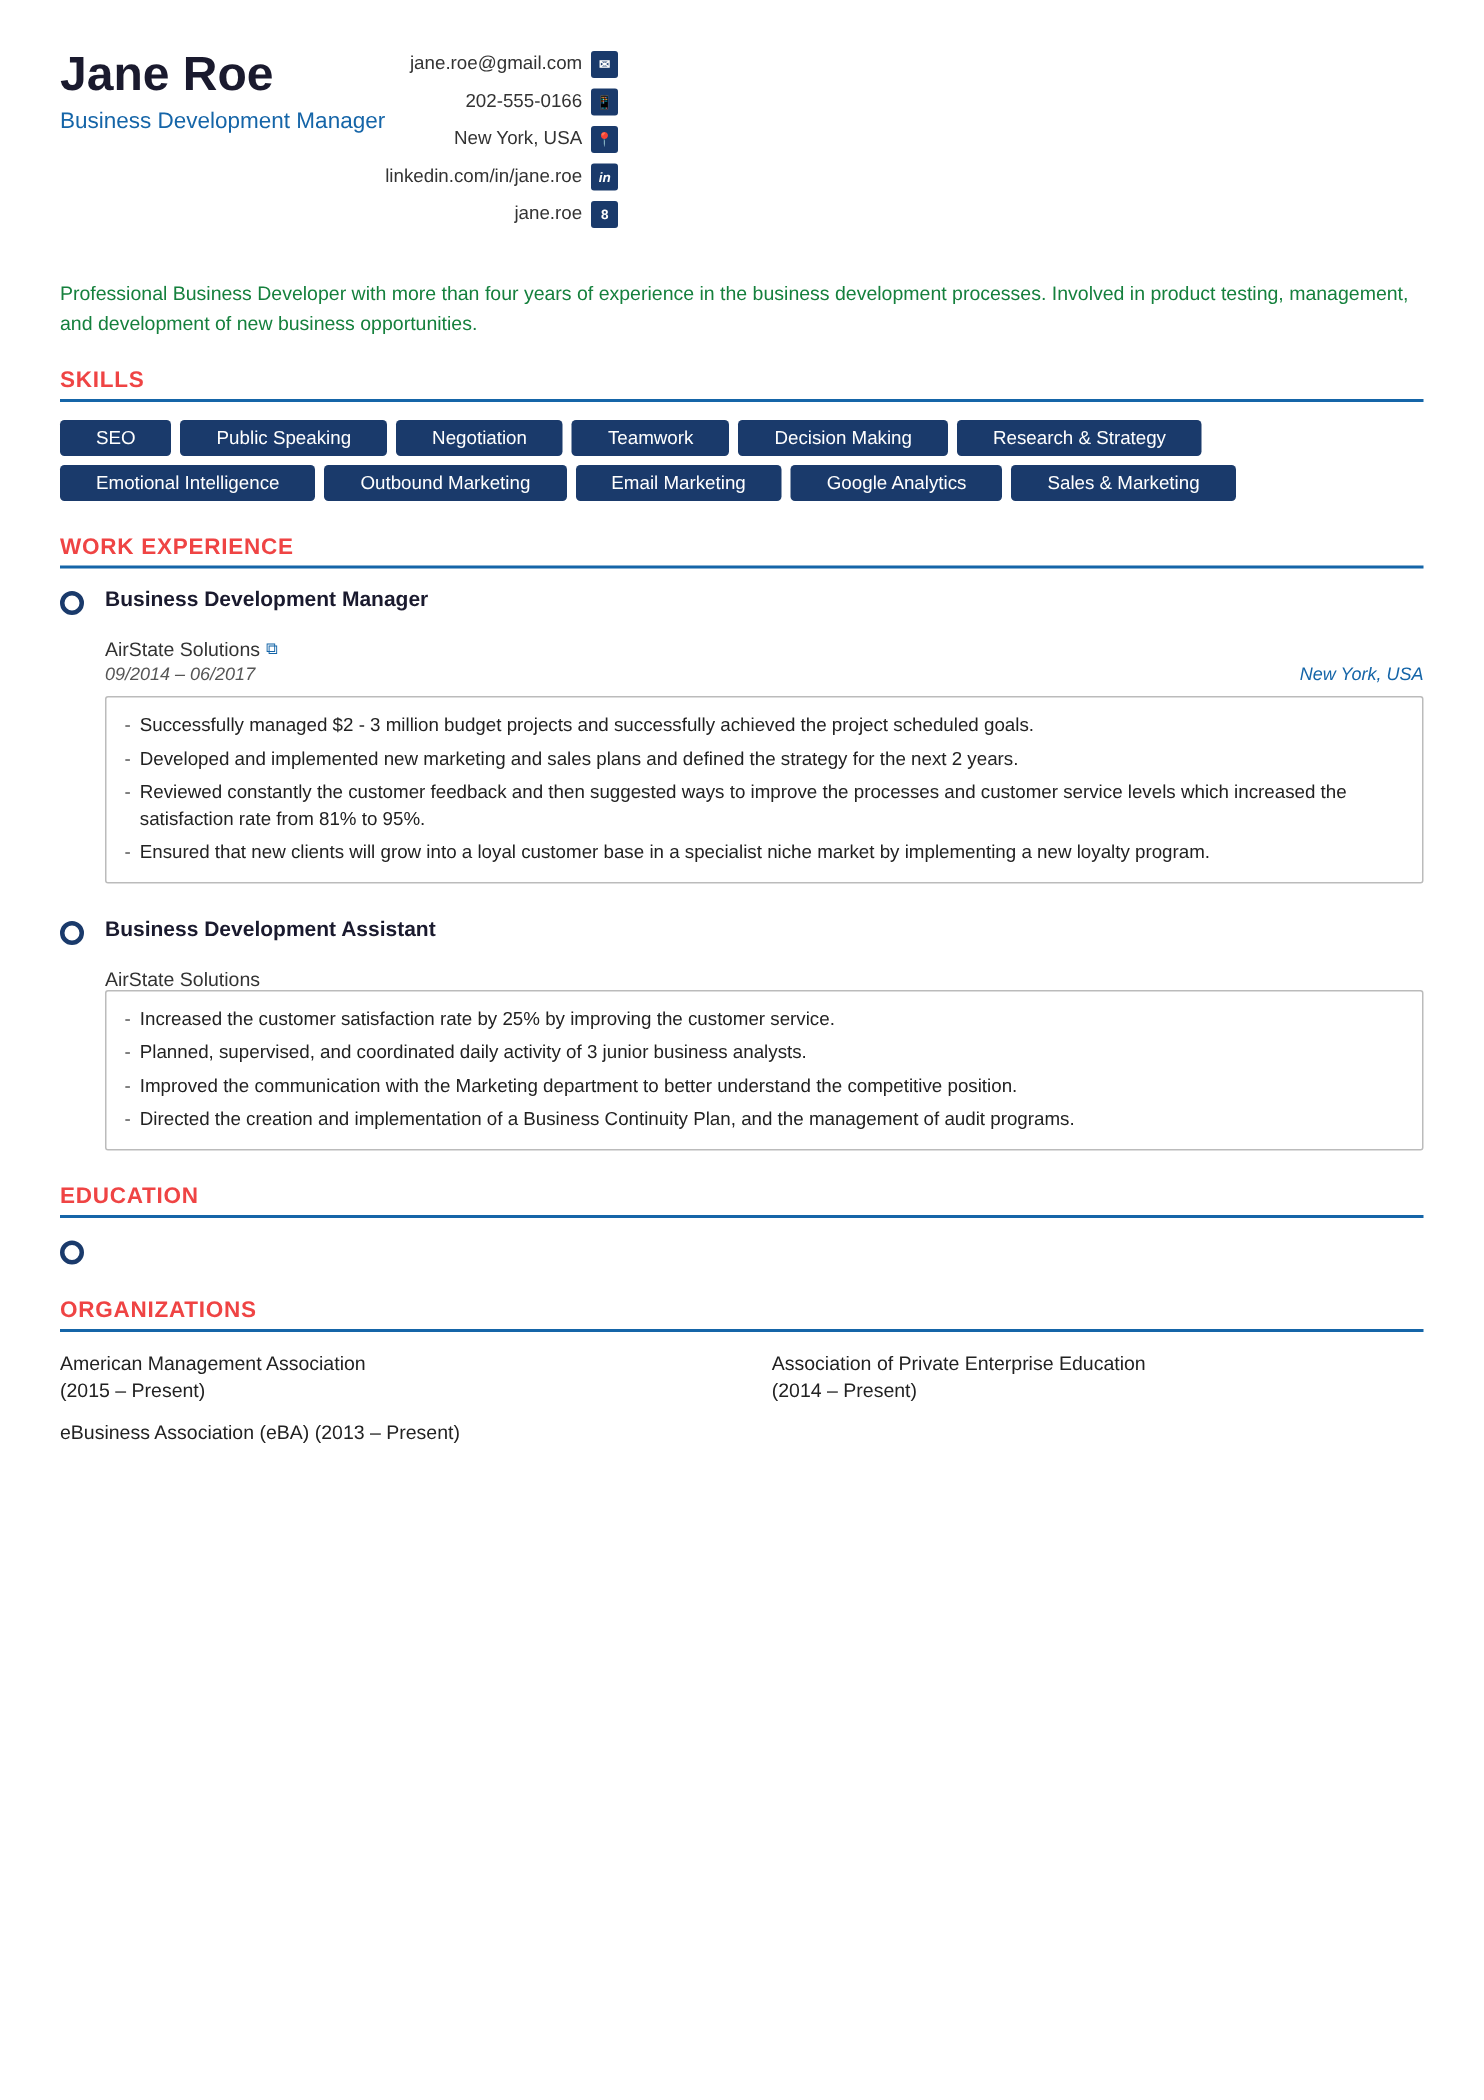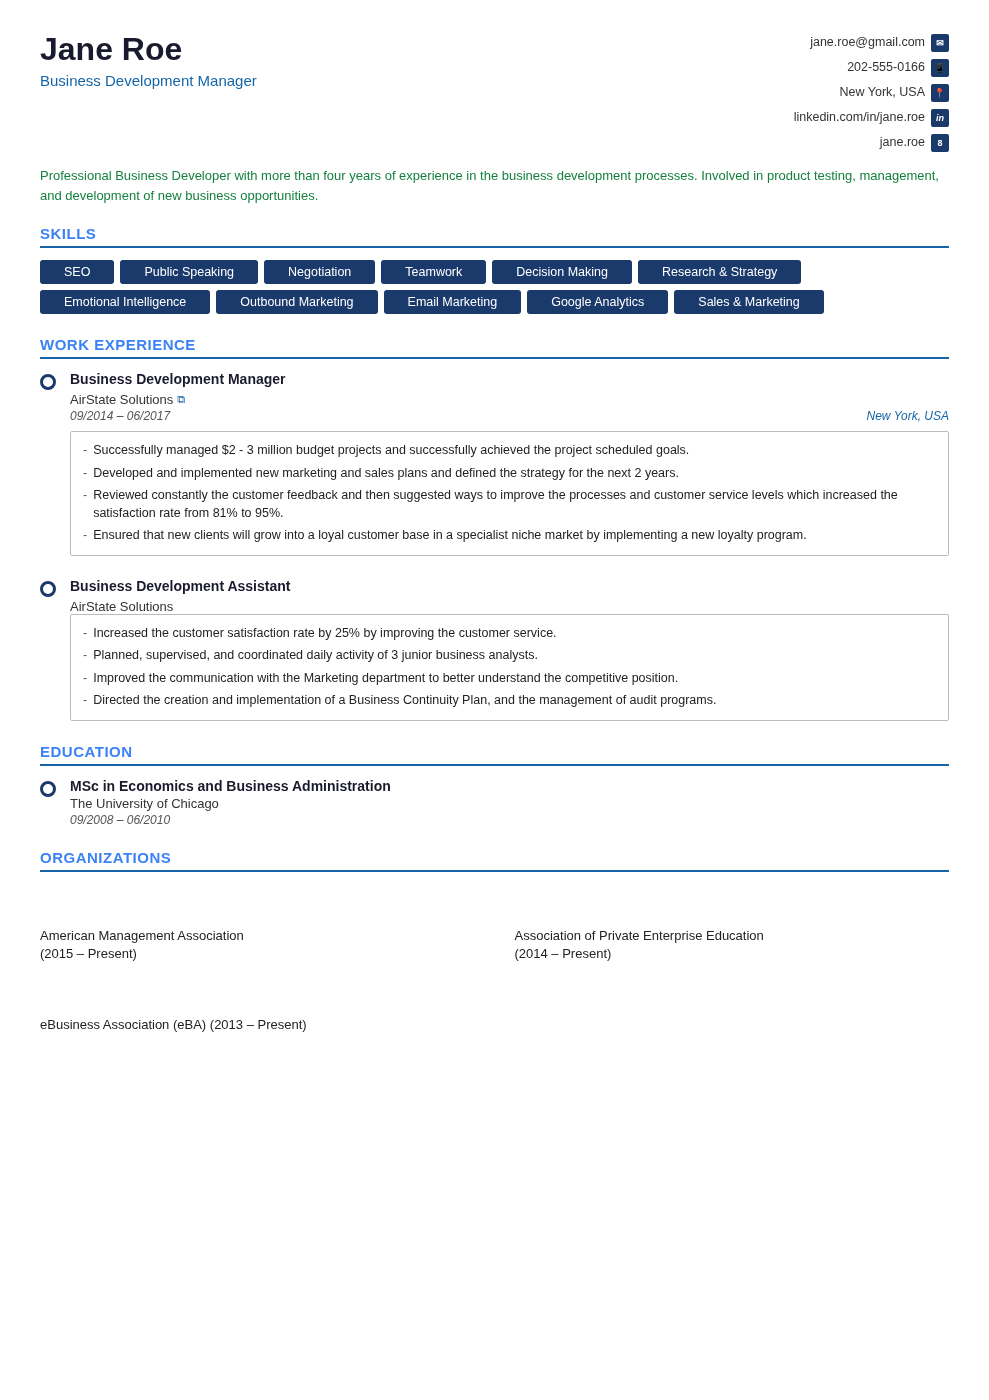--- a/index.html
+++ b/index.html
@@ -9,23 +9,22 @@
       color: #222;
       font-size: 13px;
       padding: 30px 40px;
       max-width: 989px;
       margin: 0 auto;
     }
 
     
     .header {
       display: flex;
-      justify-content: space-between;
       align-items: flex-start;
-      margin-bottom: 11px;
+      margin-bottom: 31px;
     }
     .header-left {}
     .header-left .name {
       font-size: 32px;
       font-weight: bold;
       color: #1a1a2e;
       line-height: 1.2;
     }
     .header-left .title {
       font-size: 15px;
@@ -70,21 +69,21 @@
       margin-bottom: 20px;
     }
 
     
     .section {
       margin-bottom: 22px;
     }
     .section-title {
       font-size: 15px;
       font-weight: bold;
-      color: #3b82f6;
+      color: #ef4444;
       text-transform: uppercase;
       letter-spacing: 0.5px;
       border-bottom: 2px solid #1565a8;
       padding-bottom: 4px;
       margin-bottom: 12px;
     }
 
     
     .skills-container {
       display: flex;
@@ -127,21 +126,21 @@
       font-size: 14px;
       font-weight: bold;
       color: #1a1a2e;
     }
     .company-name {
       font-size: 13px;
       color: #333;
       display: flex;
       align-items: center;
       gap: 4px;
-      margin-top: 5px;
+      margin-top: 18px;
       text-align: center;
     }
     .external-link-icon {
       color: #1565a8;
       font-size: 11px;
     }
     .date-location-row {
       display: flex;
       justify-content: space-between;
       margin-top: 2px;
@@ -204,21 +203,20 @@
     
     .orgs-grid {
       display: grid;
       grid-template-columns: 1fr 1fr;
       gap: 10px 40px;
     }
     .org-item {
       font-size: 13px;
       line-height: 1.4;
       color: #222;
-      margin-top: 43px;
     }
     .org-full-row {
       grid-column: 1 / -1;
     }
   </style>
 </head>
 <body>
 
 <div class="header">
   <div class="header-left">
@@ -334,25 +332,20 @@
     </div>
 </div>
 
 <div class="section">
   <div class="section-title">EDUCATION</div>
   <div id="edu-entries">
       <div class="edu-entry">
         <div class="timeline-dot">
           <div class="dot"></div>
         </div>
-        <div class="edu-content">
-          <div class="edu-degree">MSc in Economics and Business Administration</div>
-          <div class="edu-school">The University of Chicago</div>
-          <div class="edu-date">09/2008 – 06/2010</div>
-        </div>
       </div>
     </div>
 </div>
 
 <div class="section">
   <div class="section-title">ORGANIZATIONS</div>
   <div class="orgs-grid" id="orgs-grid">
       <div class="org-item"><span>American Management Association</span><br><span>(2015 – Present)</span></div>
       <div class="org-item"><span>Association of Private Enterprise Education</span><br><span>(2014 – Present)</span></div>
       <div class="org-item org-full-row">eBusiness Association (eBA) (2013 – Present)</div>

